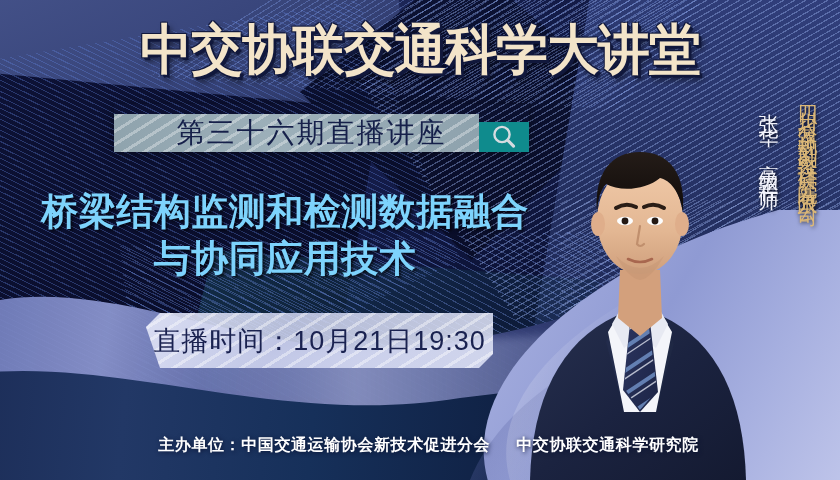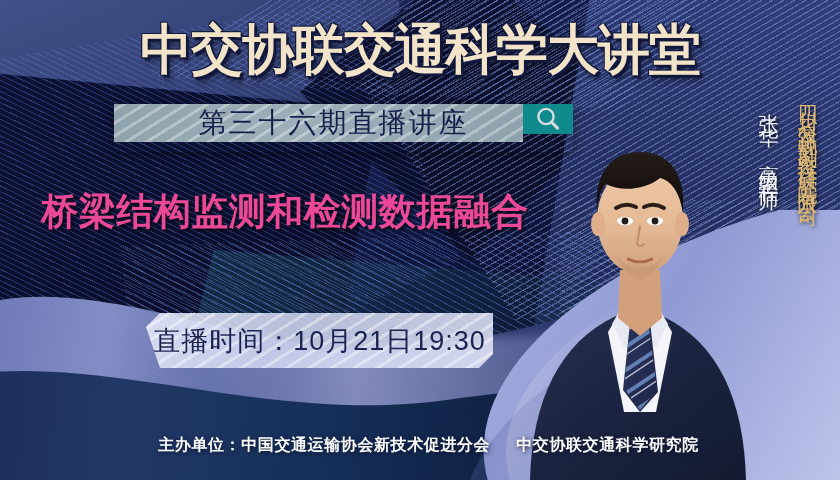--- a/index.html
+++ b/index.html
@@ -148,22 +148,22 @@
       2px 2px 0 #11183c, 3px 3px 0 #11183c,
       -1px 1px 0 #11183c, 1px -1px 0 #11183c,
       -1px -1px 0 #11183c, 4px 5px 7px rgba(0,0,0,.55);
     white-space:nowrap;
     z-index:8;
   }
 
   
   .subtitle-bar{
     position:absolute;left:114px;top:104px;
-    width:459px;height:48px;
-    display:flex;align-items:flex-start;
+    width:415px;height:48px;
+    display:flex;align-items:flex-end;
     z-index:8;
     box-shadow:0 2px 10px rgba(0,0,0,.4);
   }
   .subtitle-fill{
     flex:1;
     position:relative;
     background:linear-gradient(100deg,#8fa3ad 0%,#9db0ba 45%,#8ea2ad 100%);
     display:flex;align-items:center;justify-content:center;
     overflow:hidden;
   }
@@ -184,21 +184,21 @@
     width:50px;
     background:#0f8b8d;
     display:flex;align-items:center;justify-content:center;
   }
   .search-box svg{display:block;}
 
   
   .lecture-title{
     position:absolute;left:20px;top:188px;width:530px;
     text-align:center;
-    color:#ec4899;
+    color:#7dd3fc;
     font-size:37px;font-weight:bold;
     line-height:1.28;
     letter-spacing:.5px;
     text-shadow:2px 2px 3px rgba(0,0,0,.65);
     z-index:8;
   }
   .lecture-title .ln{display:block;}
 
   
   .time-banner{
@@ -384,20 +384,21 @@
     <div class="search-box">
       <svg width="30" height="30" viewBox="0 0 30 30" aria-hidden="true">
         <circle cx="13" cy="12.5" r="7.6" fill="none" stroke="#d5dbe0" stroke-width="2.4"></circle>
         <line x1="18.6" y1="18.2" x2="24.5" y2="24.2" stroke="#d5dbe0" stroke-width="3.1" stroke-linecap="round"></line>
       </svg>
     </div>
   </div>
 
   <div class="lecture-title">
     <span class="ln">桥梁结构监测和检测数据融合</span>
+    <span class="ln">与协同应用技术</span>
   </div>
 
   <div class="time-banner">
     <span class="time-text">直播时间：10月21日19:30</span>
   </div>
 
   <div class="v-col v-name">张二华  高级工程师</div>
   <div class="v-col v-org">四川省公路规划勘察设计研究院有限公司</div>
 
   <div class="footer">

